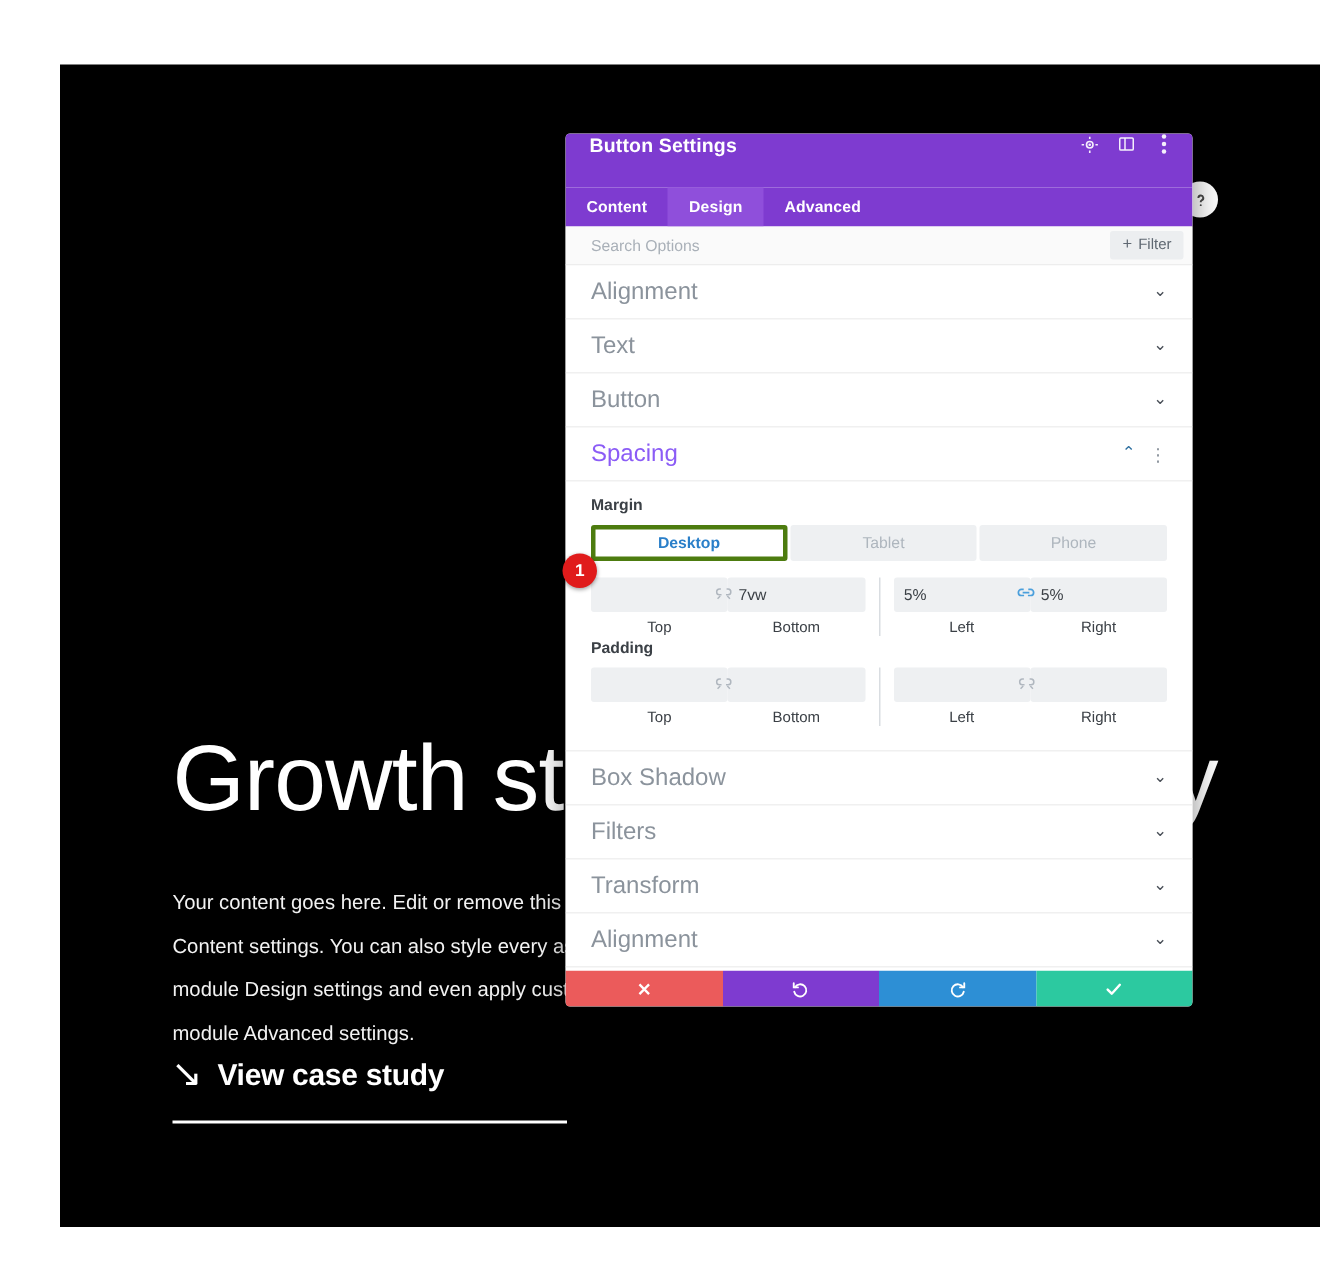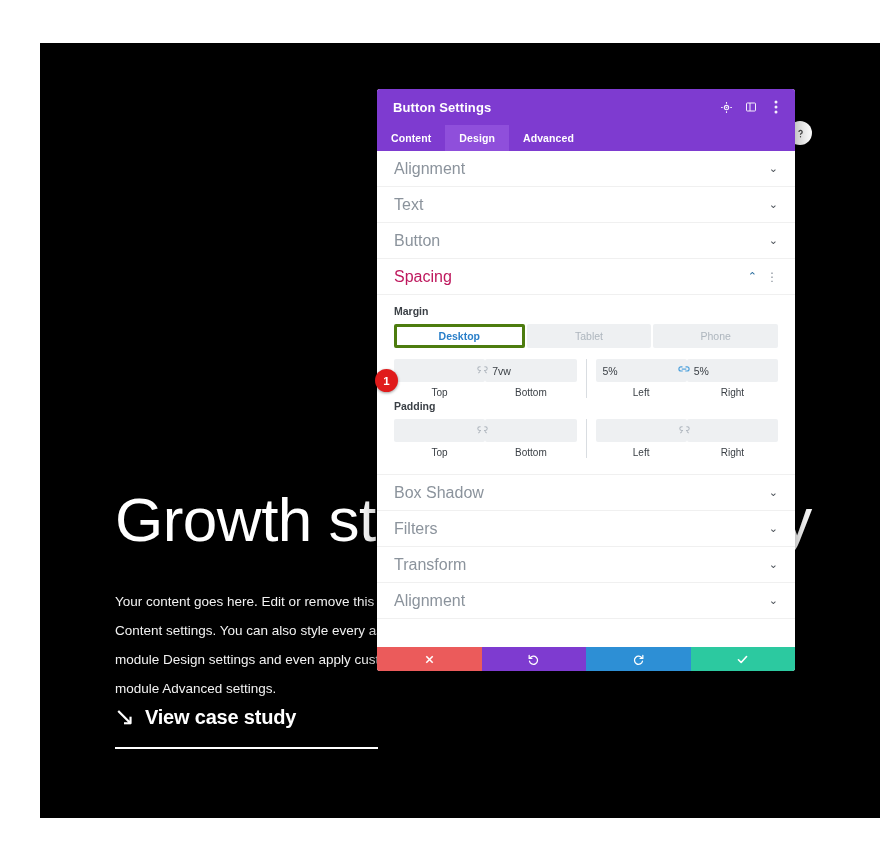--- a/index.html
+++ b/index.html
@@ -66,21 +66,21 @@
     width: 418px; height: 582px;
     background: #ffffff;
     border-radius: 3px;
     box-shadow: 0 2px 22px rgba(0,0,0,.45);
     display: flex; flex-direction: column;
     overflow: hidden;
     z-index: 10;
   }
   .modal-header {
     height: 36px; background: #7e3bd0;
-    display: flex; align-items: center;
+    display: flex; align-items: flex-start;
     padding: 0 12px 0 16px; flex: 0 0 auto;
   }
   .modal-title {
     color: #ffffff; font-size: 13px; font-weight: 700;
     letter-spacing: .1px; flex: 1;
   }
   .hdr-icons { display: flex; align-items: center; gap: 11px; }
   .hdr-ico {
     width: 14px; height: 14px;
     display: flex; align-items: center; justify-content: center;
@@ -127,21 +127,21 @@
   .modal-body::-webkit-scrollbar { width: 4px; }
   .modal-body::-webkit-scrollbar-thumb { background: #c9ced4; border-radius: 2px; }
   .modal-body::-webkit-scrollbar-track { background: #f2f3f5; }
 
   .acc-row {
     height: 36px; display: flex; align-items: center;
     padding: 0 17px; border-bottom: 1px solid #f0f0f0;
     justify-content: space-between;
   }
   .acc-label { font-size: 16px; color: #8b939c; font-weight: 400; }
-  .acc-label.open { color: #be185d; }
+  .acc-label.open { color: #8b5cf6; }
   .acc-right { display: flex; align-items: center; gap: 9px; }
   .chev { color: #4a5058; font-size: 11px; line-height: 1; }
   .chev.up { color: #2a6d9e; }
   .dots-v { color: #8b939c; font-size: 12px; line-height: 1; letter-spacing:0; }
 
   
   .spacing-panel { padding: 8px 17px 16px 17px; border-bottom: 1px solid #f0f0f0; }
   .field-label {
     font-size: 10.5px; color: #3b4046; font-weight: 700;
     margin-bottom: 7px; margin-top: 2px;
@@ -253,20 +253,27 @@
         </span>
       </div>
     </div>
 
     <div class="modal-tabs">
       <div class="tab">Content</div>
       <div class="tab active">Design</div>
       <div class="tab">Advanced</div>
     </div>
 
+    <div class="search-row">
+      <input class="search-input" type="text" placeholder="Search Options" style="">
+      <div class="filter-btn">
+        <span class="filter-plus">+</span>
+        <span>Filter</span>
+      </div>
+    </div>
 
     <div class="modal-body">
 
       <div class="acc-row">
         <span class="acc-label">Alignment</span>
         <span class="chev">⌄</span>
       </div>
       <div class="acc-row">
         <span class="acc-label">Text</span>
         <span class="chev">⌄</span>

